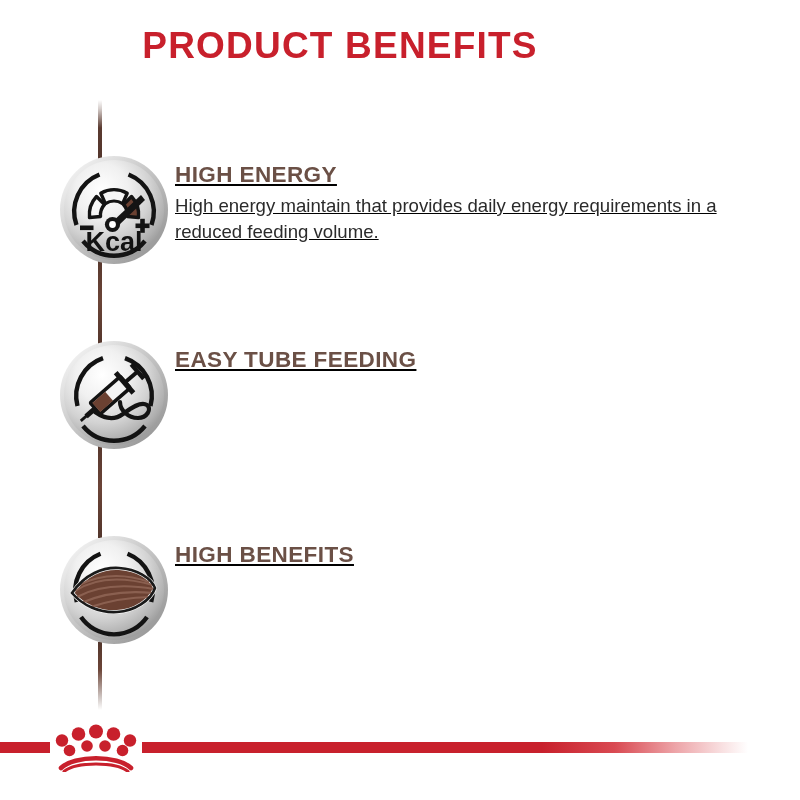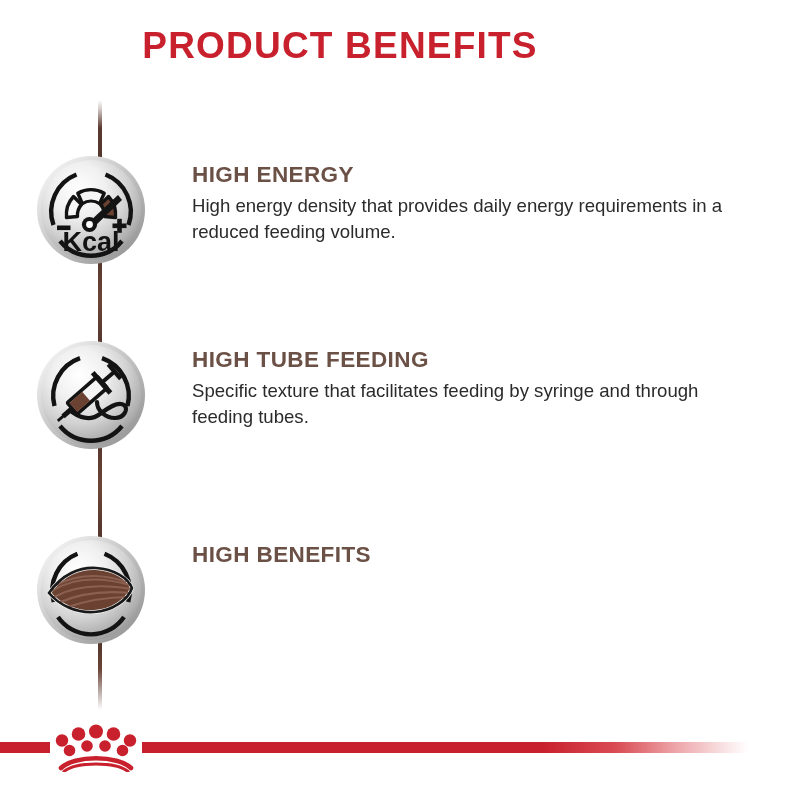--- a/index.html
+++ b/index.html
@@ -46,27 +46,27 @@
     background:linear-gradient(to bottom,#53362c 0%,#6b4437 40%,rgba(90,58,48,.28) 82%,rgba(90,58,48,0) 100%);
   }
 
   
   .row{position:absolute;left:0;width:800px;}
   .row1{top:155px;}
   .row2{top:340px;}
   .row3{top:535px;}
 
   .icon-wrap{
-    position:absolute;left:36px;top:0;
+    position:absolute;left:59px;top:0;
     width:110px;height:110px;
   }
   .icon-svg{display:block;width:110px;height:110px;}
 
   .txt{
-    position:absolute;left:192px;top:6px;width:560px;
+    position:absolute;left:175px;top:6px;width:560px;text-decoration:underline;
   }
   .b-head{
     color:#6b5046;
     font-size:22.5px;
     font-weight:bold;
     letter-spacing:.4px;
     line-height:28px;
     margin:0 0 4px 0;
     font-family:"Liberation Sans", sans-serif;
   }
@@ -146,21 +146,21 @@
           <rect x="81.2" y="63.8" width="4.6" height="14"></rect>
         </g>
 
         <text x="55" y="96" text-anchor="middle" font-family="Liberation Sans, sans-serif" font-size="27" font-weight="bold" fill="#121212">Kcal</text>
 
         <path d="M 24 86 A 40 40 0 0 0 86 86" fill="none" stroke="#131313" stroke-width="4.4"></path>
       </svg>
     </div>
     <div class="txt">
       <p class="b-head">HIGH ENERGY</p>
-      <p class="b-body">High energy density that provides daily energy requirements in a reduced feeding volume.</p>
+      <p class="b-body">High energy maintain that provides daily energy requirements in a reduced feeding volume.</p>
     </div>
   </div>
 
   <div class="row row2">
     <div class="icon-wrap">
       <svg class="icon-svg" viewBox="0 0 110 110" xmlns="http://www.w3.org/2000/svg">
         <defs>
           <radialGradient id="met2" cx="38%" cy="30%" r="78%">
             <stop offset="0%" stop-color="#ffffff"></stop>
             <stop offset="34%" stop-color="#f0f0f0"></stop>
@@ -193,22 +193,21 @@
 
           <rect x="71" y="50" width="15" height="4" fill="#131313"></rect>
           <rect x="84" y="42.5" width="4.5" height="19" fill="#131313"></rect>
 
           <rect x="18" y="49.5" width="13" height="5" fill="#131313"></rect>
           <rect x="11" y="50.6" width="8" height="2.8" fill="#131313"></rect>
         </g>
       </svg>
     </div>
     <div class="txt">
-      <p class="b-head">HIGH TUBE FEEDING</p>
-      <p class="b-body">Specific texture that facilitates feeding by syringe and through feeding tubes.</p>
+      <p class="b-head">EASY TUBE FEEDING</p>
     </div>
   </div>
 
   <div class="row row3">
     <div class="icon-wrap">
       <svg class="icon-svg" viewBox="0 0 110 110" xmlns="http://www.w3.org/2000/svg">
         <defs>
           <radialGradient id="met3" cx="38%" cy="30%" r="78%">
             <stop offset="0%" stop-color="#ffffff"></stop>
             <stop offset="34%" stop-color="#f0f0f0"></stop>

